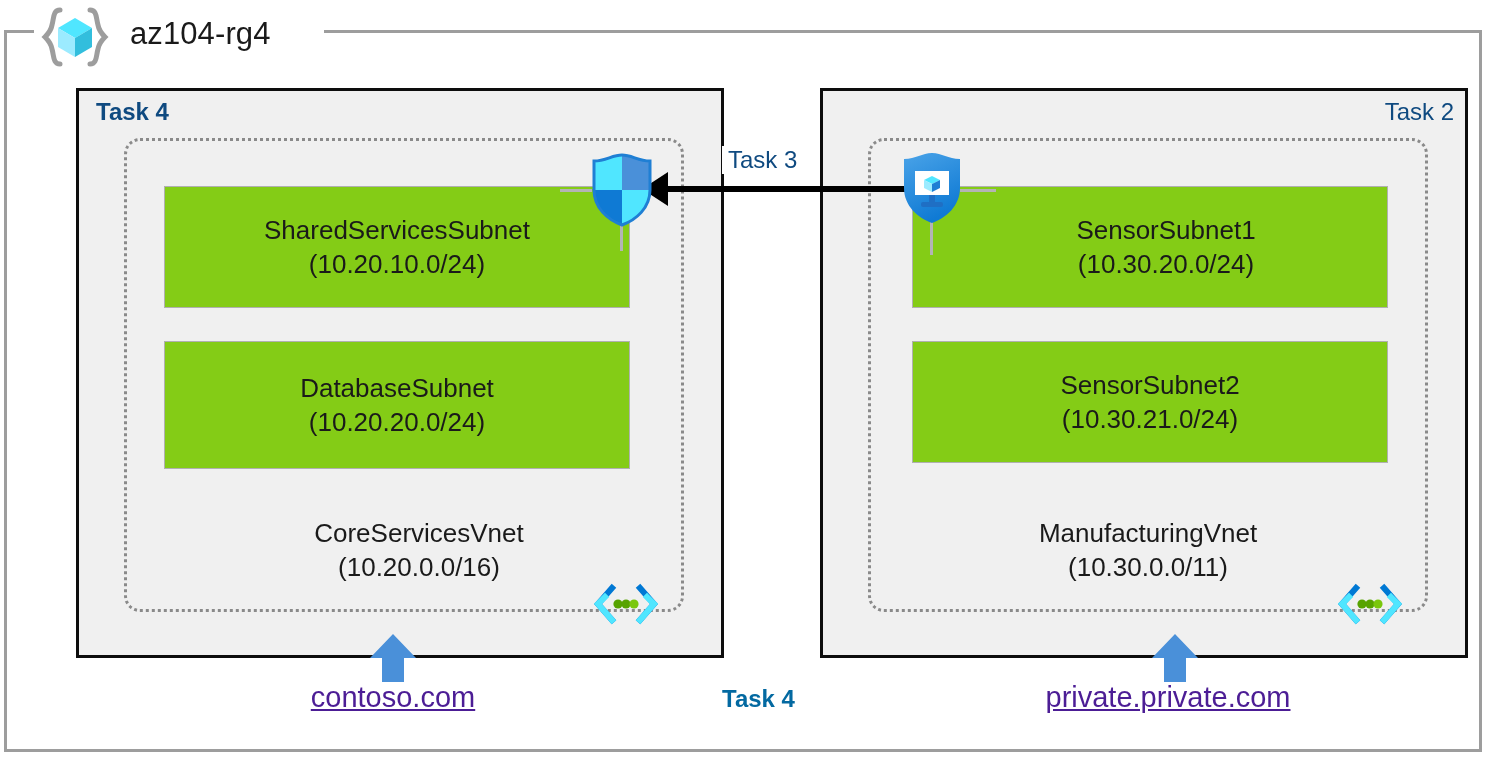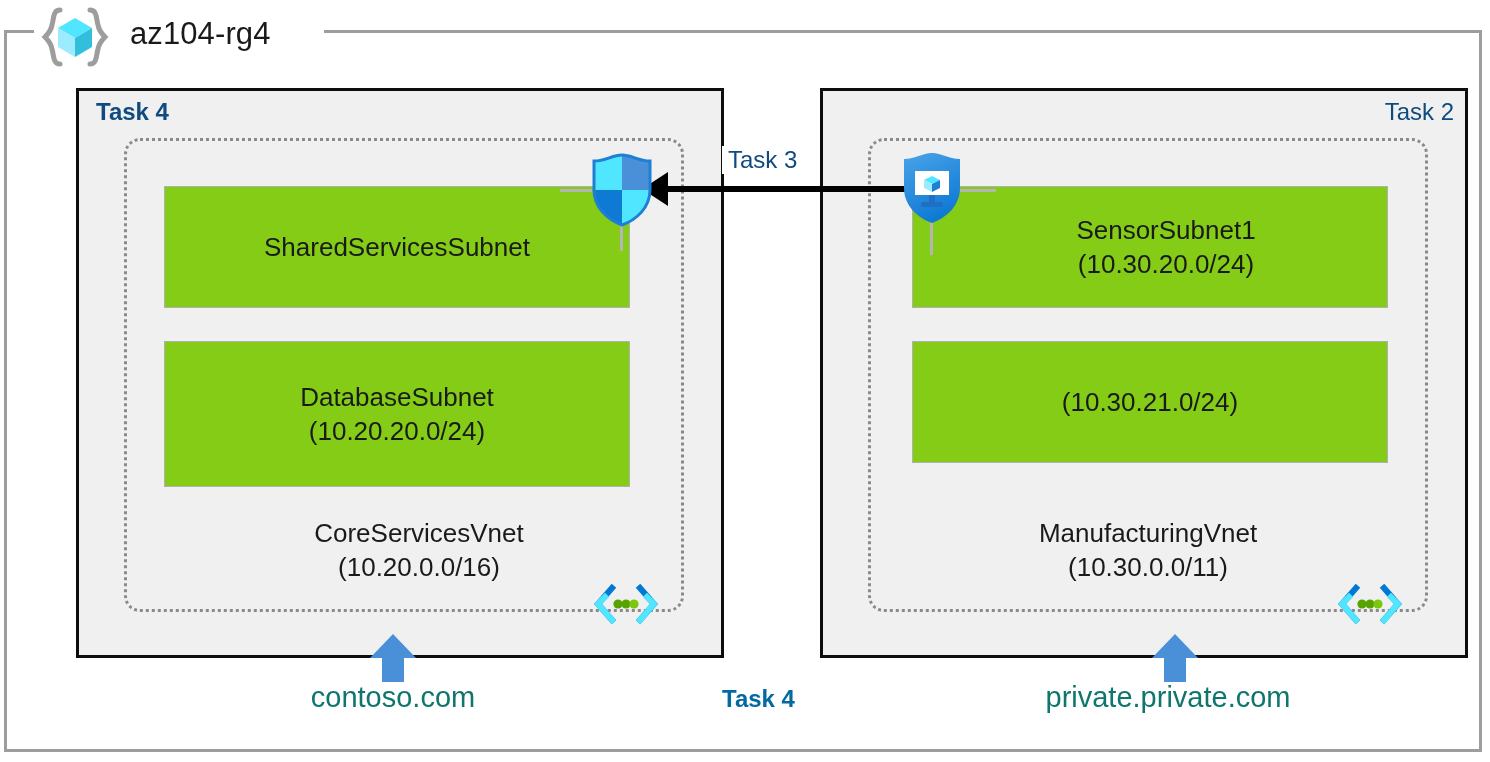--- a/index.html
+++ b/index.html
@@ -120,21 +120,21 @@
     align-items: center;
     justify-content: center;
   }
   .subnet-name, .subnet-cidr {
     font-size: 26px;
     color: #1a1a1a;
     line-height: 1.32;
     white-space: nowrap;
   }
   #subnet-shared   { left: 164px; top: 186px; width: 466px; height: 122px; }
-  #subnet-database { left: 164px; top: 341px; width: 466px; height: 146px; }
+  #subnet-database { left: 164px; top: 341px; width: 466px; height: 128px; }
   #subnet-sensor1  { left: 912px; top: 186px; width: 476px; height: 122px; padding-left: 32px; }
   #subnet-sensor2  { left: 912px; top: 341px; width: 476px; height: 122px; }
 
   
   .vnet-corner-icon {
     position: absolute;
     width: 68px;
     height: 44px;
   }
   #vnet1-corner { left: 592px; top: 582px; }
@@ -196,23 +196,24 @@
     position: absolute;
     width: 46px;
     height: 48px;
   }
   #arrow-left  { left: 370px;  top: 634px; }
   #arrow-right { left: 1152px; top: 634px; }
 
   .dns-label {
     position: absolute;
     font-size: 29px;
-    color: #0f766e;
+    color: #4c1d95;
     white-space: nowrap;
     text-align: center;
+    text-decoration: underline;
   }
   #dns-left  { left: 196px; top: 681px; width: 394px; }
   #dns-right { left: 978px; top: 681px; width: 380px; }
 
   .task4-label {
     position: absolute;
     left: 722px;
     top: 685px;
     font-size: 24px;
     font-weight: bold;
@@ -245,20 +246,21 @@
 
   <div class="rg-title">az104-rg4</div>
 
   <div class="task-box" id="task1-box"></div>
   <div class="task-label" id="task1-label">Task 4</div>
 
   <div class="vnet" id="vnet1"></div>
 
   <div class="subnet" id="subnet-shared">
     <div class="subnet-name">SharedServicesSubnet</div>
+    <div class="subnet-cidr">(10.20.10.0/24)</div>
   </div>
 
   <div class="subnet" id="subnet-database">
     <div class="subnet-name">DatabaseSubnet</div>
     <div class="subnet-cidr">(10.20.20.0/24)</div>
   </div>
 
   <div class="vnet-label" id="vnet1-label">
     <div>CoreServicesVnet</div>
     <div>(10.20.0.0/16)</div>
@@ -280,20 +282,21 @@
   <div class="task-label-right">Task 2</div>
 
   <div class="vnet" id="vnet2"></div>
 
   <div class="subnet" id="subnet-sensor1">
     <div class="subnet-name">SensorSubnet1</div>
     <div class="subnet-cidr">(10.30.20.0/24)</div>
   </div>
 
   <div class="subnet" id="subnet-sensor2">
+    <div class="subnet-name">SensorSubnet2</div>
     <div class="subnet-cidr">(10.30.21.0/24)</div>
   </div>
 
   <div class="vnet-label" id="vnet2-label">
     <div>ManufacturingVnet</div>
     <div>(10.30.0.0/11)</div>
   </div>
 
   <div class="vnet-corner-icon" id="vnet2-corner">
     <svg viewBox="0 0 68 44" width="68" height="44">

